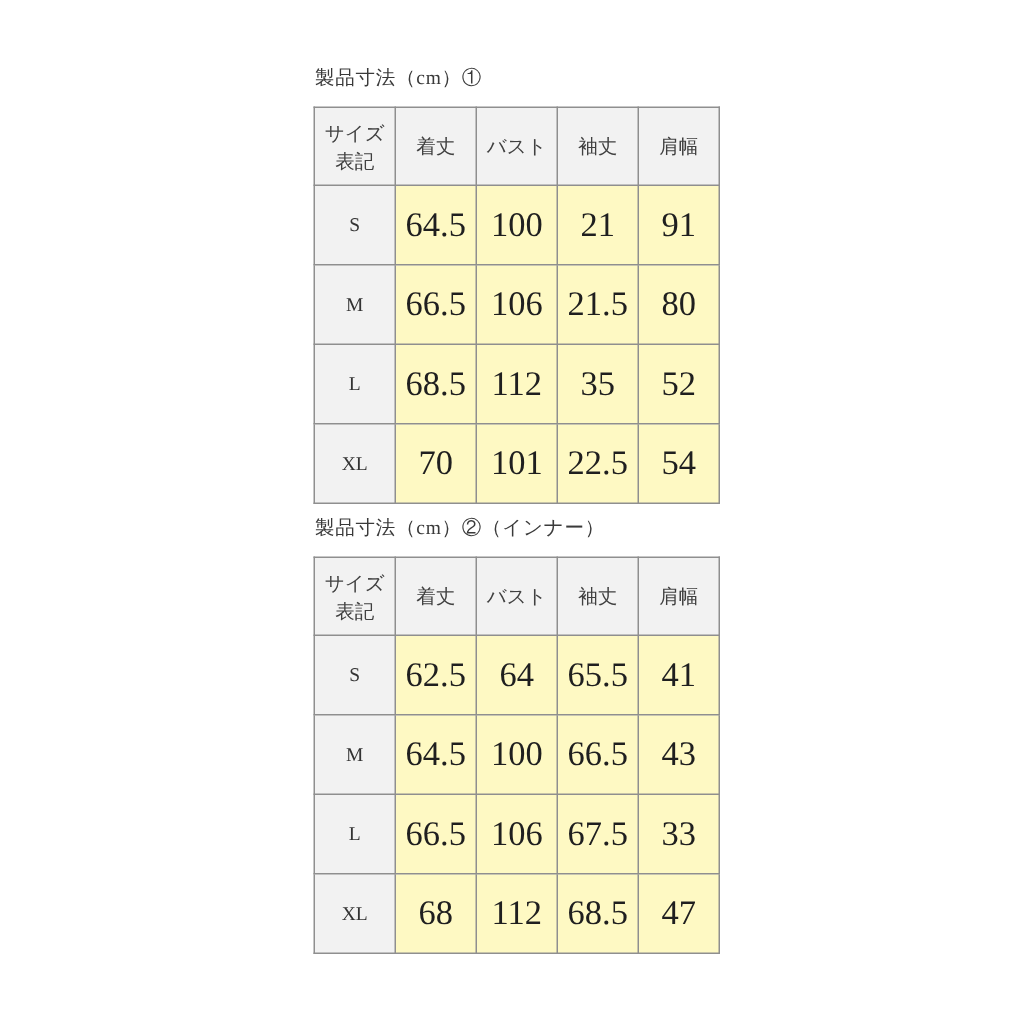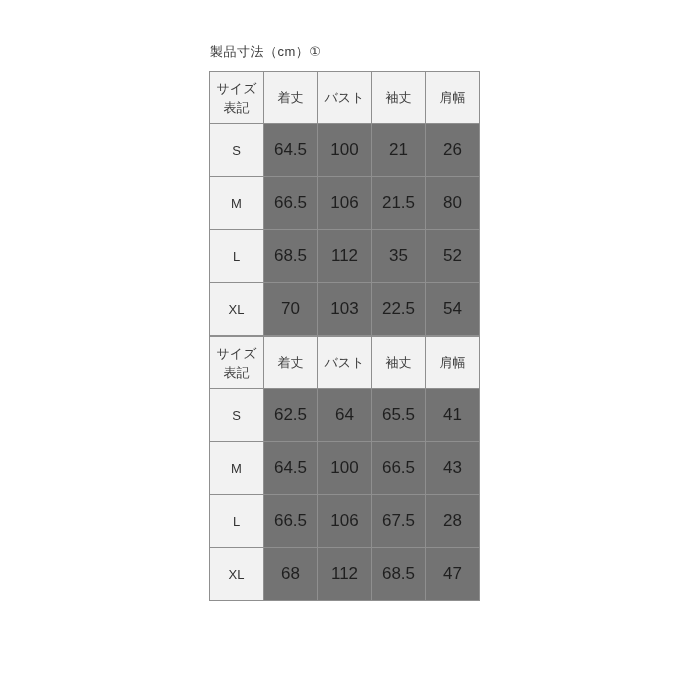--- a/index.html
+++ b/index.html
@@ -9,20 +9,21 @@
     width: 688px;
     height: 688px;
     overflow: hidden;
     font-family: "Liberation Sans", "DejaVu Sans", sans-serif;
   }
   .canvas {
     position: relative;
     width: 584px;
     height: 688px;
     background: #ffffff;
+    font-family: Liberation Serif, serif;
   }
   .content {
     position: absolute;
     left: 209px;
     top: 44px;
     width: 272px;
   }
   .chart-title {
     font-size: 13px;
     color: #3a3a3a;
@@ -60,23 +61,23 @@
     display: block;
     line-height: 19px;
   }
   td.size-cell {
     background: #f2f2f2;
     height: 52px;
     font-size: 13px;
     color: #333333;
   }
   td.val-cell {
-    background: #737373;
+    background: #fef9c3;
     height: 52px;
-    font-size: 17px;
+    font-size: 23px;
     color: #1f1f1f;
     text-align: right;
     padding-right: 5px;
   }
 </style>
 </head>
 <body>
 
 <div class="canvas">
   <div class="content">
@@ -102,48 +103,49 @@
             <th class="head-cell">袖丈</th>
             <th class="head-cell">肩幅</th>
           </tr>
         </thead>
         <tbody>
           <tr>
             <td class="size-cell">S</td>
             <td class="val-cell">64.5</td>
             <td class="val-cell">100</td>
             <td class="val-cell">21</td>
-            <td class="val-cell">26</td>
+            <td class="val-cell">91</td>
           </tr>
           <tr>
             <td class="size-cell">M</td>
             <td class="val-cell">66.5</td>
             <td class="val-cell">106</td>
             <td class="val-cell">21.5</td>
             <td class="val-cell">80</td>
           </tr>
           <tr>
             <td class="size-cell">L</td>
             <td class="val-cell">68.5</td>
             <td class="val-cell">112</td>
             <td class="val-cell">35</td>
             <td class="val-cell">52</td>
           </tr>
           <tr>
             <td class="size-cell">XL</td>
             <td class="val-cell">70</td>
-            <td class="val-cell">103</td>
+            <td class="val-cell">101</td>
             <td class="val-cell">22.5</td>
             <td class="val-cell">54</td>
           </tr>
         </tbody>
       </table>
     </section>
 
     <section class="block block-2">
+      <div class="chart-title">製品寸法（cm）②（インナー）</div>
       <table class="size-table">
         <colgroup>
             <col>
             <col>
             <col>
             <col>
             <col>
           </colgroup>
         <thead>
           <tr>
@@ -170,21 +172,21 @@
             <td class="val-cell">64.5</td>
             <td class="val-cell">100</td>
             <td class="val-cell">66.5</td>
             <td class="val-cell">43</td>
           </tr>
           <tr>
             <td class="size-cell">L</td>
             <td class="val-cell">66.5</td>
             <td class="val-cell">106</td>
             <td class="val-cell">67.5</td>
-            <td class="val-cell">28</td>
+            <td class="val-cell">33</td>
           </tr>
           <tr>
             <td class="size-cell">XL</td>
             <td class="val-cell">68</td>
             <td class="val-cell">112</td>
             <td class="val-cell">68.5</td>
             <td class="val-cell">47</td>
           </tr>
         </tbody>
       </table>

